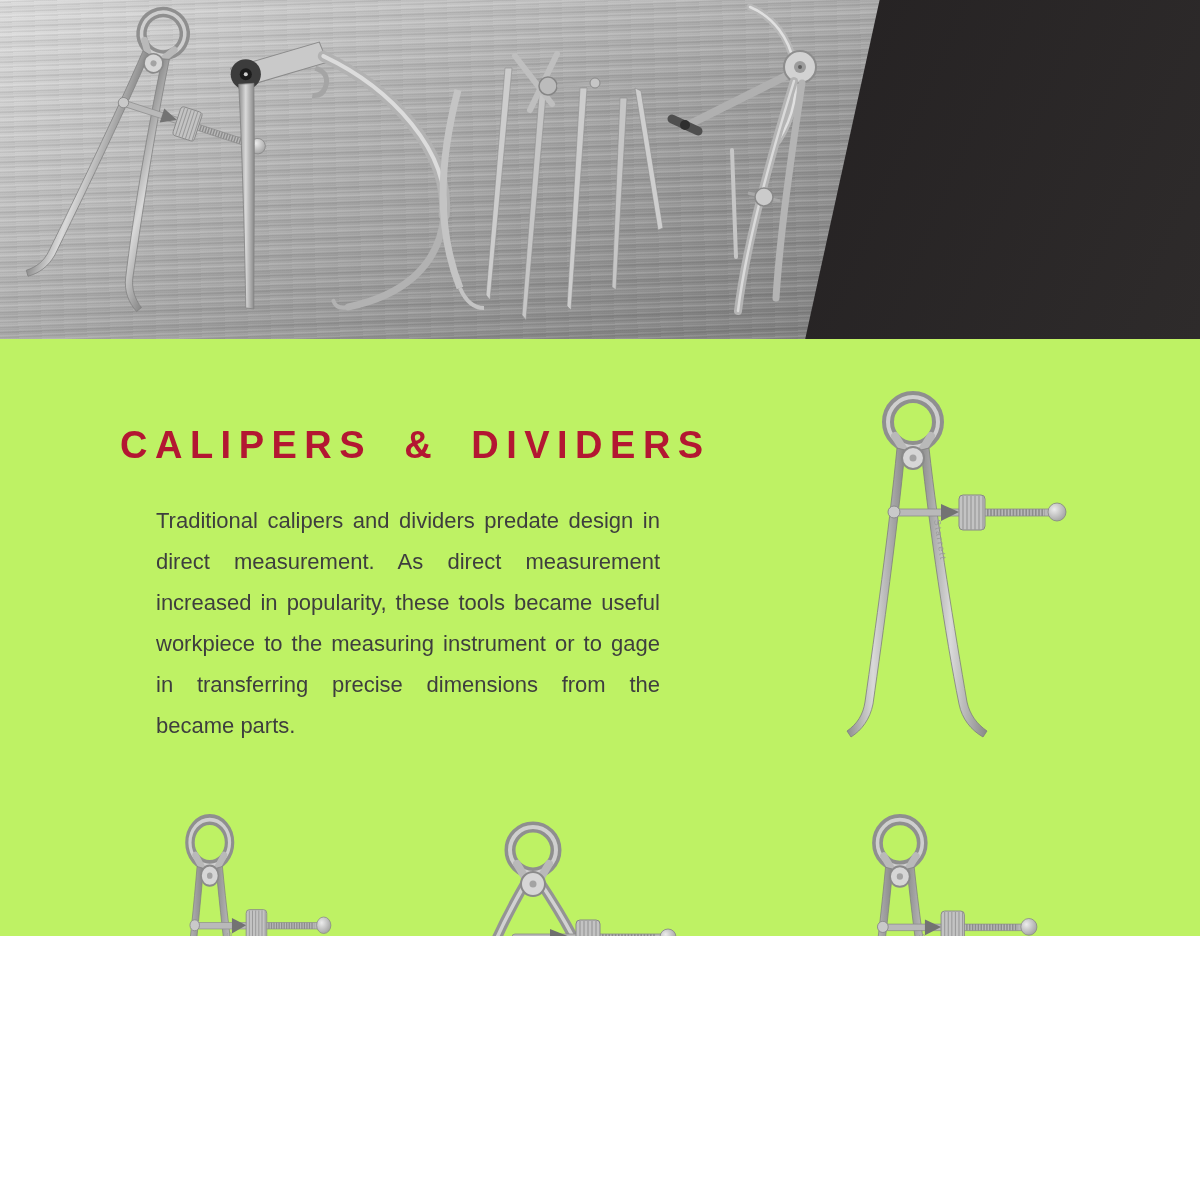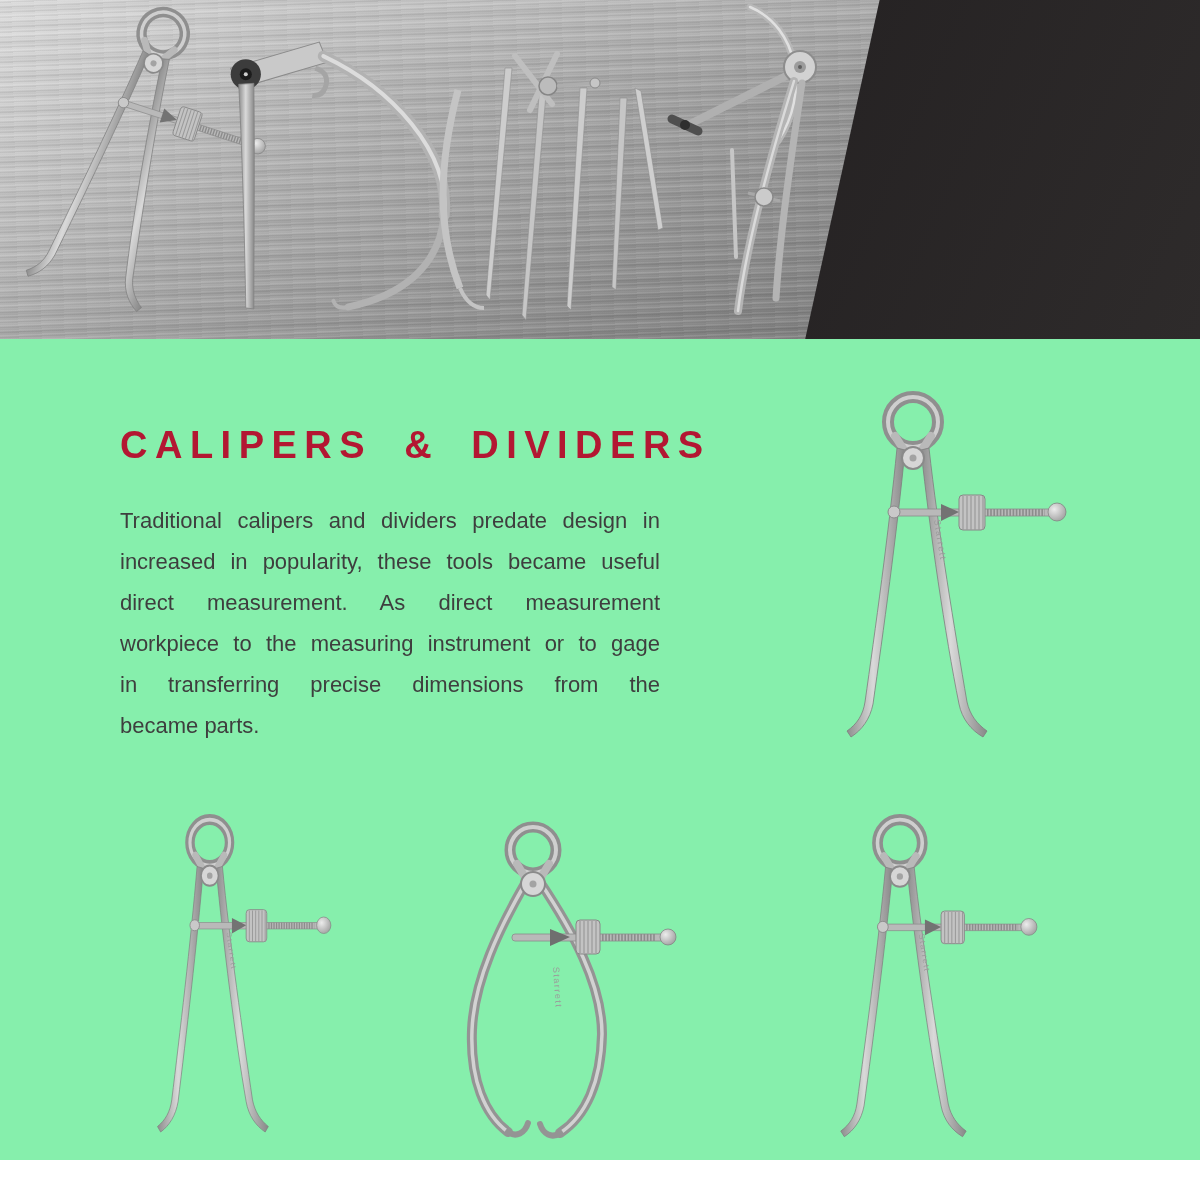--- a/index.html
+++ b/index.html
@@ -1,16 +1,16 @@
 <!DOCTYPE html>
 <html style="--accent: #b31732; --body-text: #3e3e3e; --banner-dark: #242122; --metal-light: #d7d7d7;"><head>
 <meta charset="utf-8">
 <style>
   html,body{margin:0;padding:0;background:#ffffff;}
-  .page{position:relative;width:1200px;height:1160px;background:#86efac;overflow:hidden;
+  .page{position:relative;width:1200px;height:936px;background:#bef264;overflow:hidden;
         font-family:"Liberation Sans",sans-serif;}
 
   
   .banner{position:absolute;left:0;top:0;width:1200px;height:339px;overflow:hidden;}
   .metal{position:absolute;inset:0;
     background:
       repeating-linear-gradient(177.5deg,
         rgba(255,255,255,.10) 0px, rgba(255,255,255,.10) 1px,
         rgba(40,40,40,.07) 2px,  rgba(40,40,40,.07) 3px,
         rgba(255,255,255,0) 3px, rgba(255,255,255,0) 5px),
@@ -24,21 +24,21 @@
     clip-path:polygon(73.3% 0,100% 0,100% 100%,67.1% 100%);
     background:linear-gradient(113deg,#1e1b1b 8%,#242122 55%,#2e2b2b 100%);}
   .btool{position:absolute;overflow:visible;}
 
   
   .title{position:absolute;left:120px;top:424px;margin:0;
     font-size:38px;font-weight:bold;letter-spacing:7.5px;word-spacing:14px;
     color:var(--accent,#b31732);white-space:nowrap;}
   .intro{position:absolute;left:120px;top:500px;width:540px;
     font-size:22px;line-height:41px;color:var(--body-text,#3e3e3e);}
-  .jline{text-align:justify;text-align-last:justify;height:41px;overflow:hidden;}
+  .jline{text-align:justify;text-align-last:justify;height:41px;overflow:hidden;margin-left:36px;}
   .jline.last{text-align-last:left;}
 
   .product{position:absolute;overflow:visible;}
   .engrave{font-family:"Liberation Sans",sans-serif;font-size:9px;letter-spacing:1.5px;
     fill:#9b9b9b;}
 </style>
 </head>
 <body>
 
 <svg width="0" height="0" style="position:absolute" aria-hidden="true">
@@ -148,22 +148,22 @@
       <circle cx="114" cy="192" r="9" fill="#cbcbcb" stroke="#898989" stroke-width="1.5"></circle>
     </svg>
 
     <div class="blackwedge"></div>
   </div>
 
   <h1 class="title">CALIPERS &amp; DIVIDERS</h1>
 
   <div class="intro">
     <div class="jline">Traditional calipers and dividers predate design in</div>
+    <div class="jline">direct measurement. As direct measurement</div>
     <div class="jline">increased in popularity, these tools became useful</div>
-    <div class="jline">direct measurement. As direct measurement</div>
     <div class="jline">workpiece to the measuring instrument or to gage</div>
     <div class="jline">in transferring precise dimensions from the</div>
     <div class="jline last">became parts.</div>
   </div>
 
   <svg class="product" style="left:835px;top:392px;width:240px;height:370px" viewBox="0 0 240 370">
     <use href="#sym-inside"></use>
     <text class="engrave" transform="translate(99,128) rotate(81)">Starrett</text>
   </svg>
 

